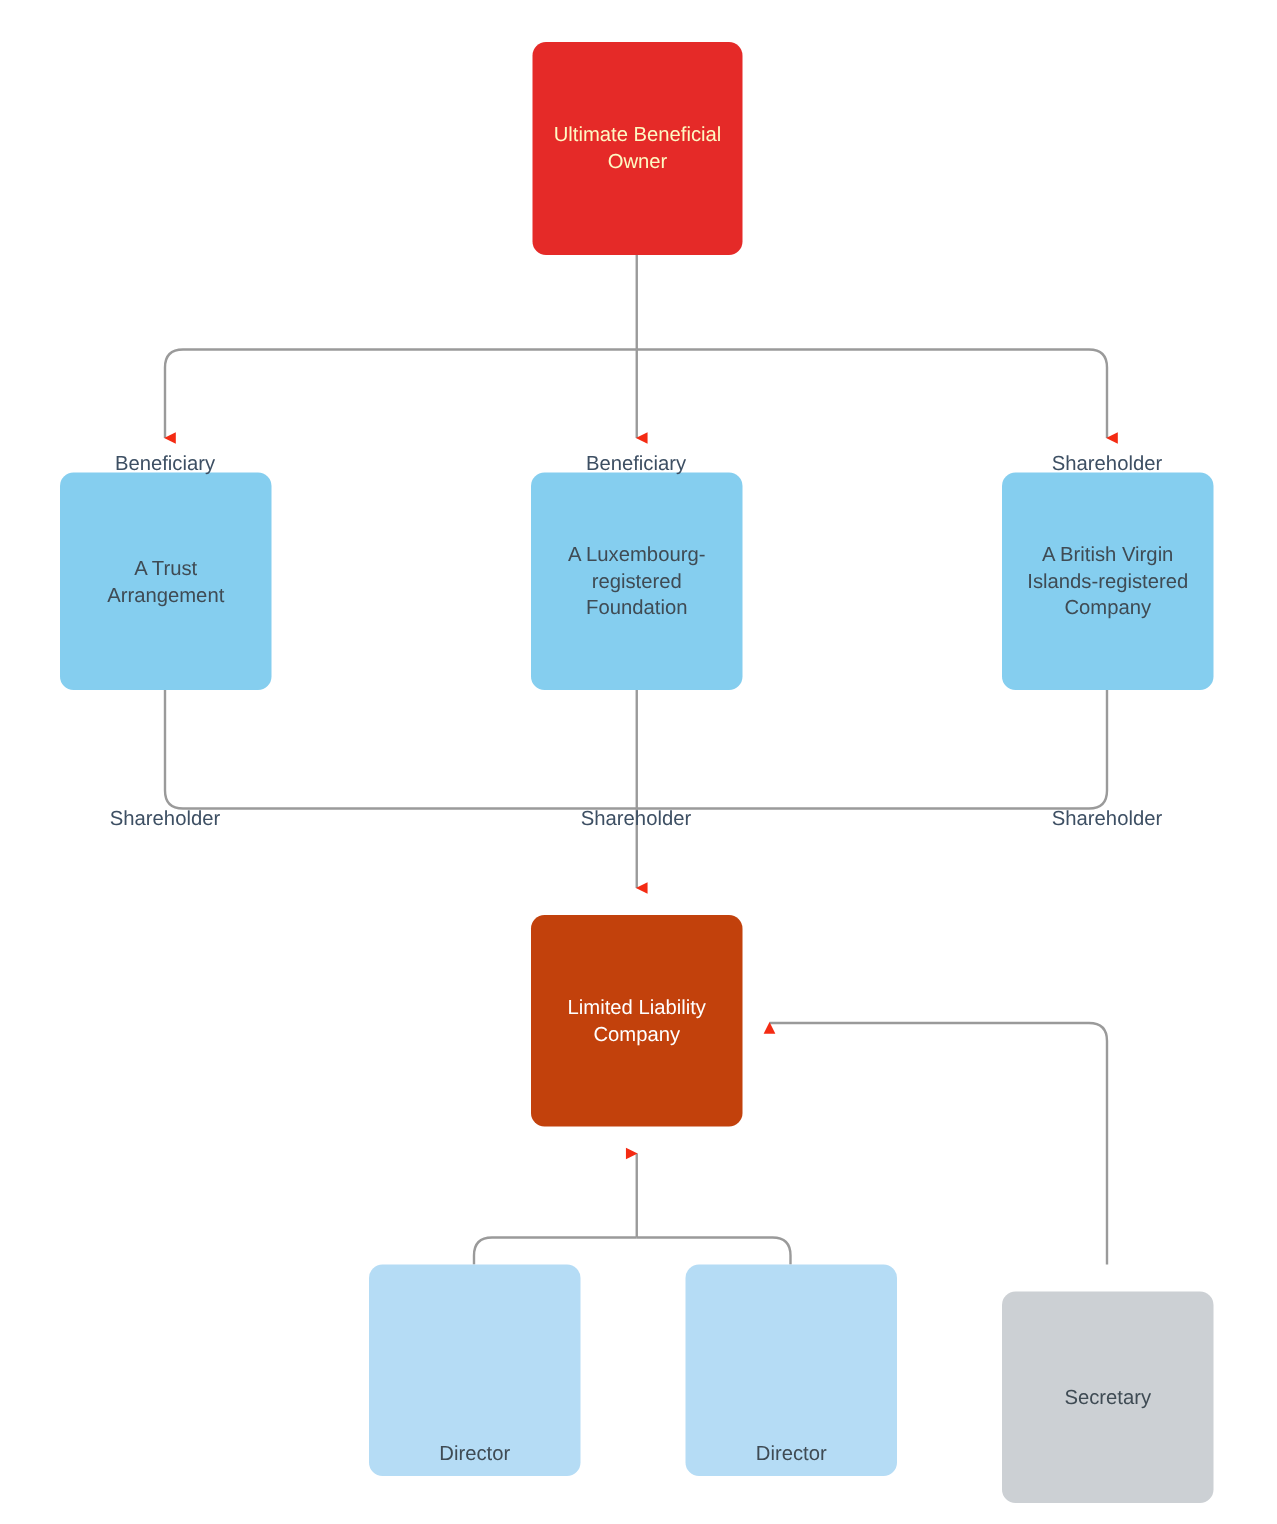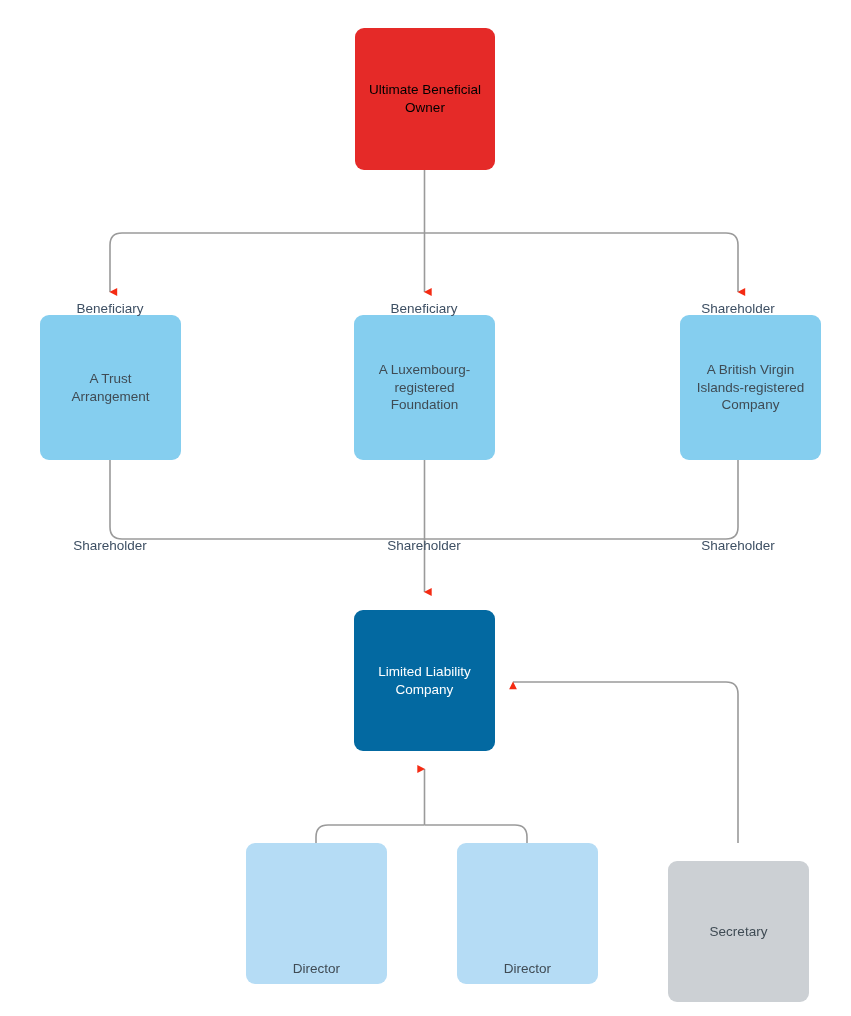--- a/index.html
+++ b/index.html
@@ -39,28 +39,28 @@
     font-size: 13.5px;
     padding: 6px 10px;
     z-index: 2;
   }
   .node-label {
     display: block;
     white-space: pre-line;
   }
   .node.ubo {
     background: #e52a28;
-    color: #000000;
+    color: #fef9c3;
   }
   .node.entity {
     background: #85ceef;
     color: #3f4b54;
   }
   .node.llc {
-    background: #0369a1;
+    background: #c2410c;
     color: #ffffff;
     align-items: center;
   }
   .node.officer {
     background: #b5dcf5;
     color: #3f4b54;
     align-items: flex-end;
   }
   .node.secretary {
     background: #ccd0d4;
@@ -124,21 +124,21 @@
     <span class="node-label">A Luxembourg-
 registered
 Foundation</span>
   </div>
 
   <div class="node entity" style="left:40px; top:315px; width:141px; height:145px;">
     <span class="node-label">A Trust
 Arrangement</span>
   </div>
 
-  <div class="node entity" style="left:668px; top:315px; width:141px; height:145px;margin-left:12px;">
+  <div class="node entity" style="left:668px; top:315px; width:141px; height:145px;">
     <span class="node-label">A British Virgin
 Islands-registered
 Company</span>
   </div>
 
   <div class="node llc" style="left:354px; top:610px; width:141px; height:141px;">
     <span class="node-label">Limited Liability
 Company</span>
   </div>
 

